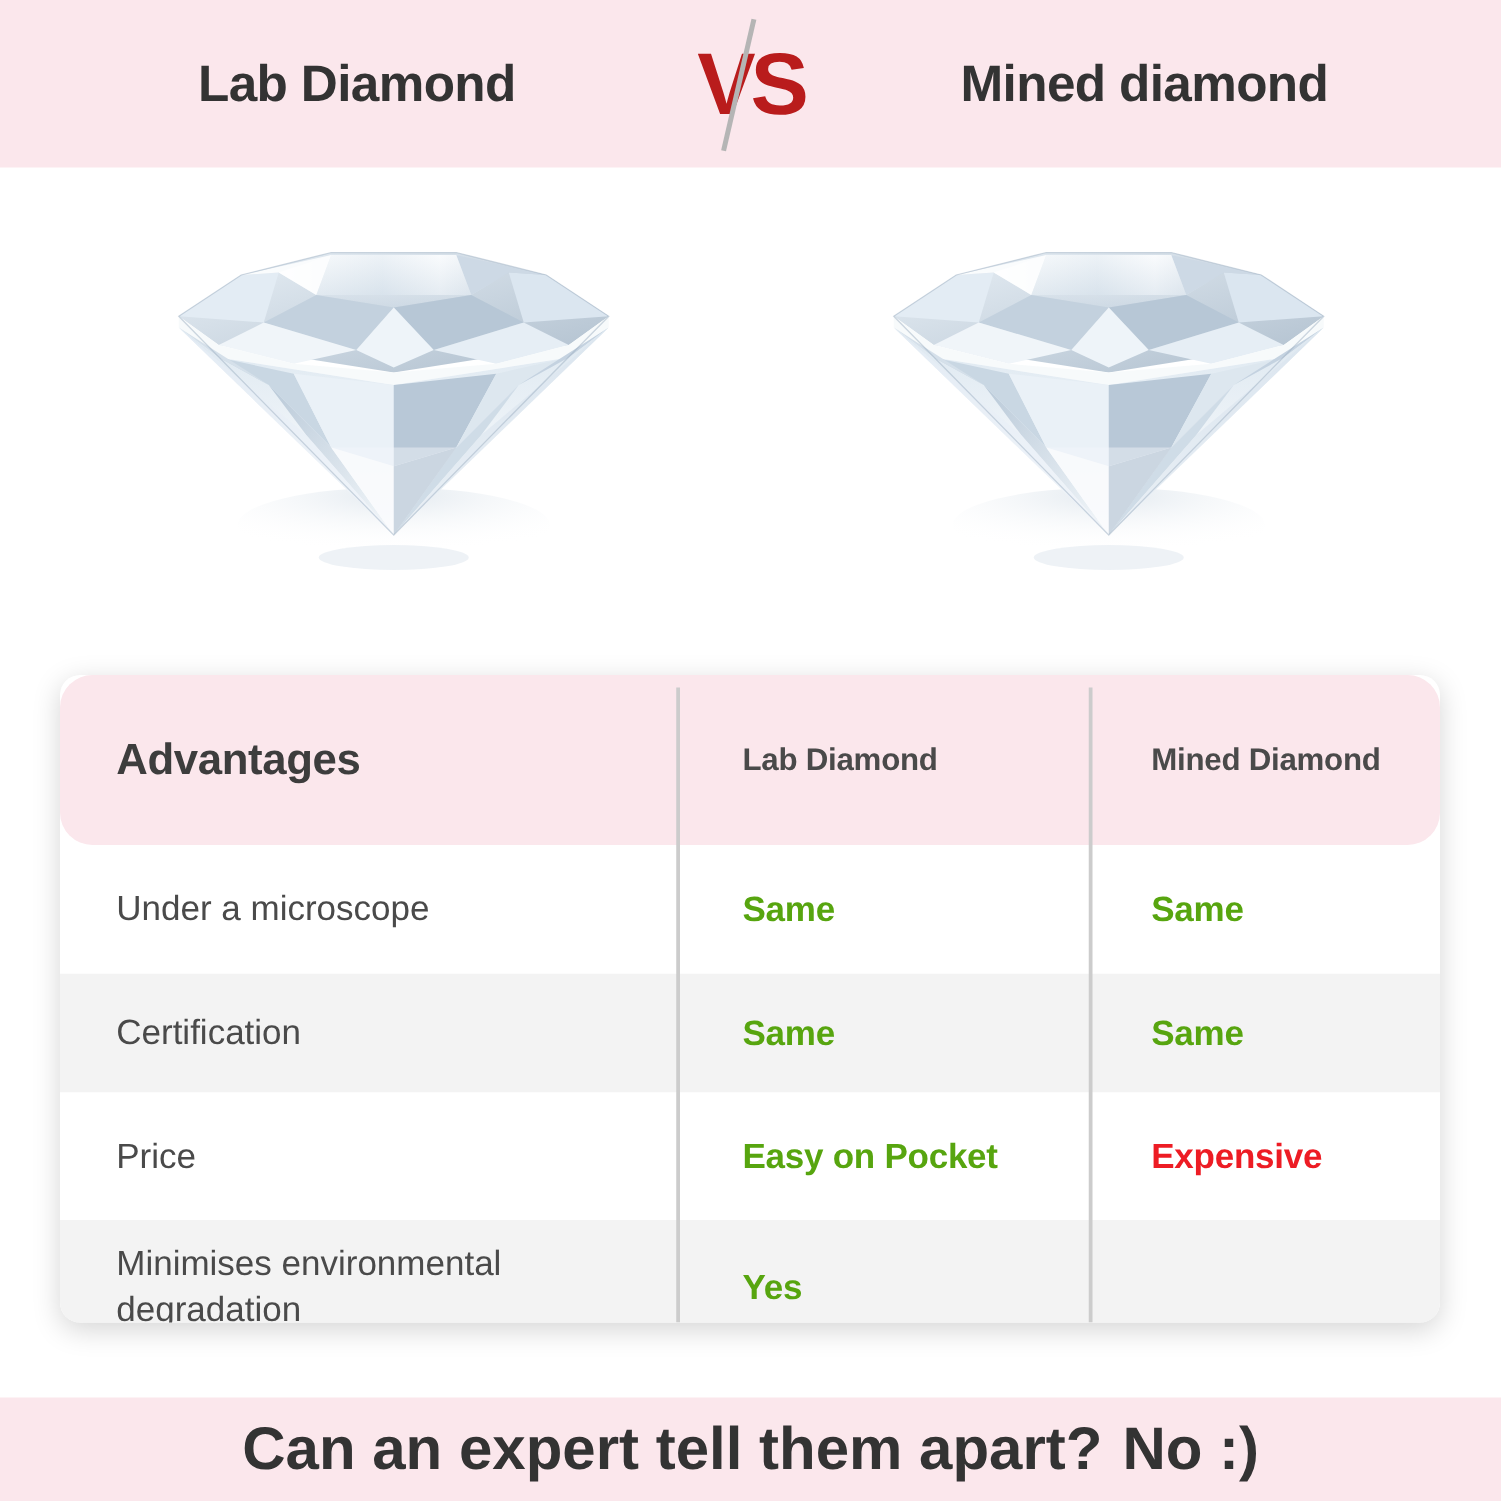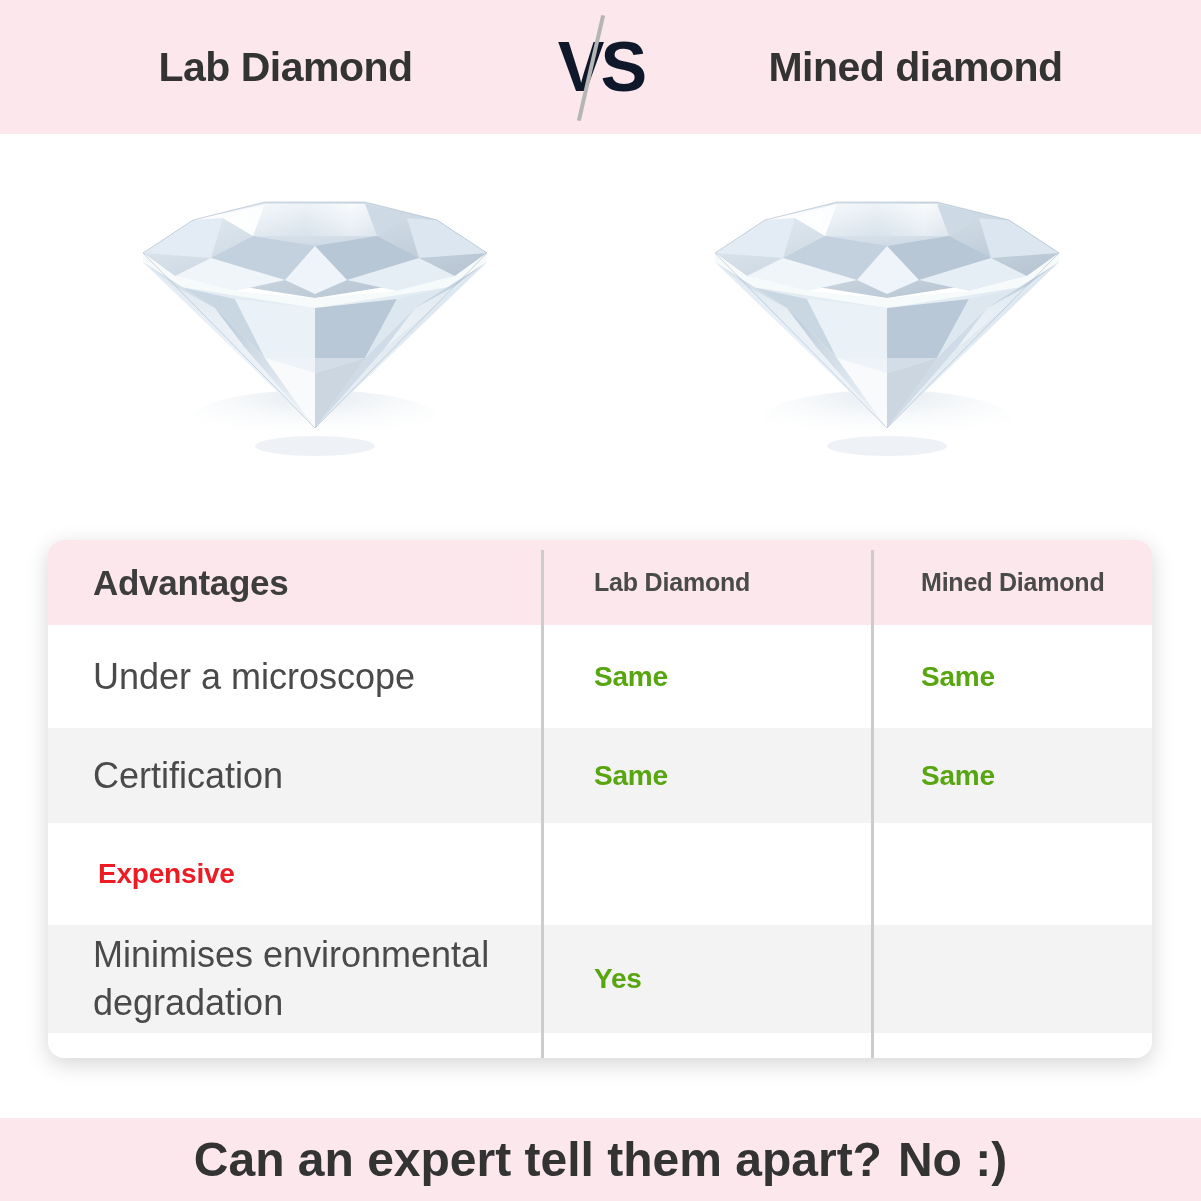--- a/index.html
+++ b/index.html
@@ -23,21 +23,21 @@
     letter-spacing:-0.5px;white-space:nowrap;
   }
   #header-inner{display:flex;align-items:center;justify-content:center;gap:0;width:100%;}
   #title-left{width:520px;text-align:center;}
   #title-right{width:520px;text-align:center;}
   #vs-wrap{
     width:110px;position:relative;height:110px;
     display:flex;align-items:center;justify-content:center;
   }
   #vs-text{
-    font-size:70px;font-weight:bold;color:#0f172a;
+    font-size:70px;font-weight:bold;color:#b91c1c;
     letter-spacing:-4px;line-height:1;
     position:relative;z-index:1;
   }
   #vs-slash{
     position:absolute;left:50%;top:2px;width:4px;height:108px;
     background:#b5b5b5;transform:translateX(-12px) rotate(13deg);
     z-index:2;
   }
 
   .footer-text{
@@ -55,33 +55,33 @@
   .diamond-svg{display:block;width:400px;height:320px;}
 
   
   #card{
     position:absolute;left:48px;top:540px;width:1104px;height:518px;
     background:#ffffff;border-radius:16px;
     box-shadow:0 6px 22px rgba(0,0,0,0.17);
     overflow:hidden;
   }
   .trow{display:flex;position:relative;box-sizing:border-box;}
-  #thead{height:85px;background:#fbe7ec;align-items:center;}
+  #thead{height:136px;background:#fbe7ec;align-items:center;border-radius:26px;}
   .tbody-row{align-items:center;}
   .row-white{background:#ffffff;}
   .row-gray{background:#f3f3f3;}
 
   .c1{width:493px;box-sizing:border-box;padding-left:45px;}
   .c2{width:330px;box-sizing:border-box;padding-left:53px;}
   .c3{width:281px;box-sizing:border-box;padding-left:50px;}
 
   .head-adv{font-size:35px;font-weight:bold;color:#3d3d3d;letter-spacing:-0.3px;}
   .head-col{font-size:25px;font-weight:bold;color:#4a4a4a;letter-spacing:-0.2px;}
 
-  .feature{font-size:36px;color:#4a4a4a;line-height:1.32;}
+  .feature{font-size:28px;color:#4a4a4a;line-height:1.32;}
   .val{font-size:28px;font-weight:bold;letter-spacing:-0.2px;}
   .val.green{color:#57a50f;}
   .val.red{color:#ed1c24;}
 
   
   .vdiv{
     position:absolute;top:10px;width:3px;height:508px;background:#cccccc;z-index:5;
   }
   #vdiv1{left:493px;}
   #vdiv2{left:823px;}
@@ -227,20 +227,22 @@
     <div class="c3 val green">Same</div>
   </div>
 
   <div class="trow tbody-row row-gray" style="height:95px;">
     <div class="c1 feature">Certification</div>
     <div class="c2 val green">Same</div>
     <div class="c3 val green">Same</div>
   </div>
 
   <div class="trow tbody-row row-white" style="height:102px;">
+    <div class="c1 feature">Price</div>
+    <div class="c2 val green">Easy on Pocket</div>
     <div class="c3 val red">Expensive</div>
   </div>
 
   <div class="trow tbody-row row-gray" style="height:108px;">
     <div class="c1 feature">Minimises environmental degradation</div>
     <div class="c2 val green">Yes</div>
   </div>
 </div>
 
 <div class="band" id="footer-band">

